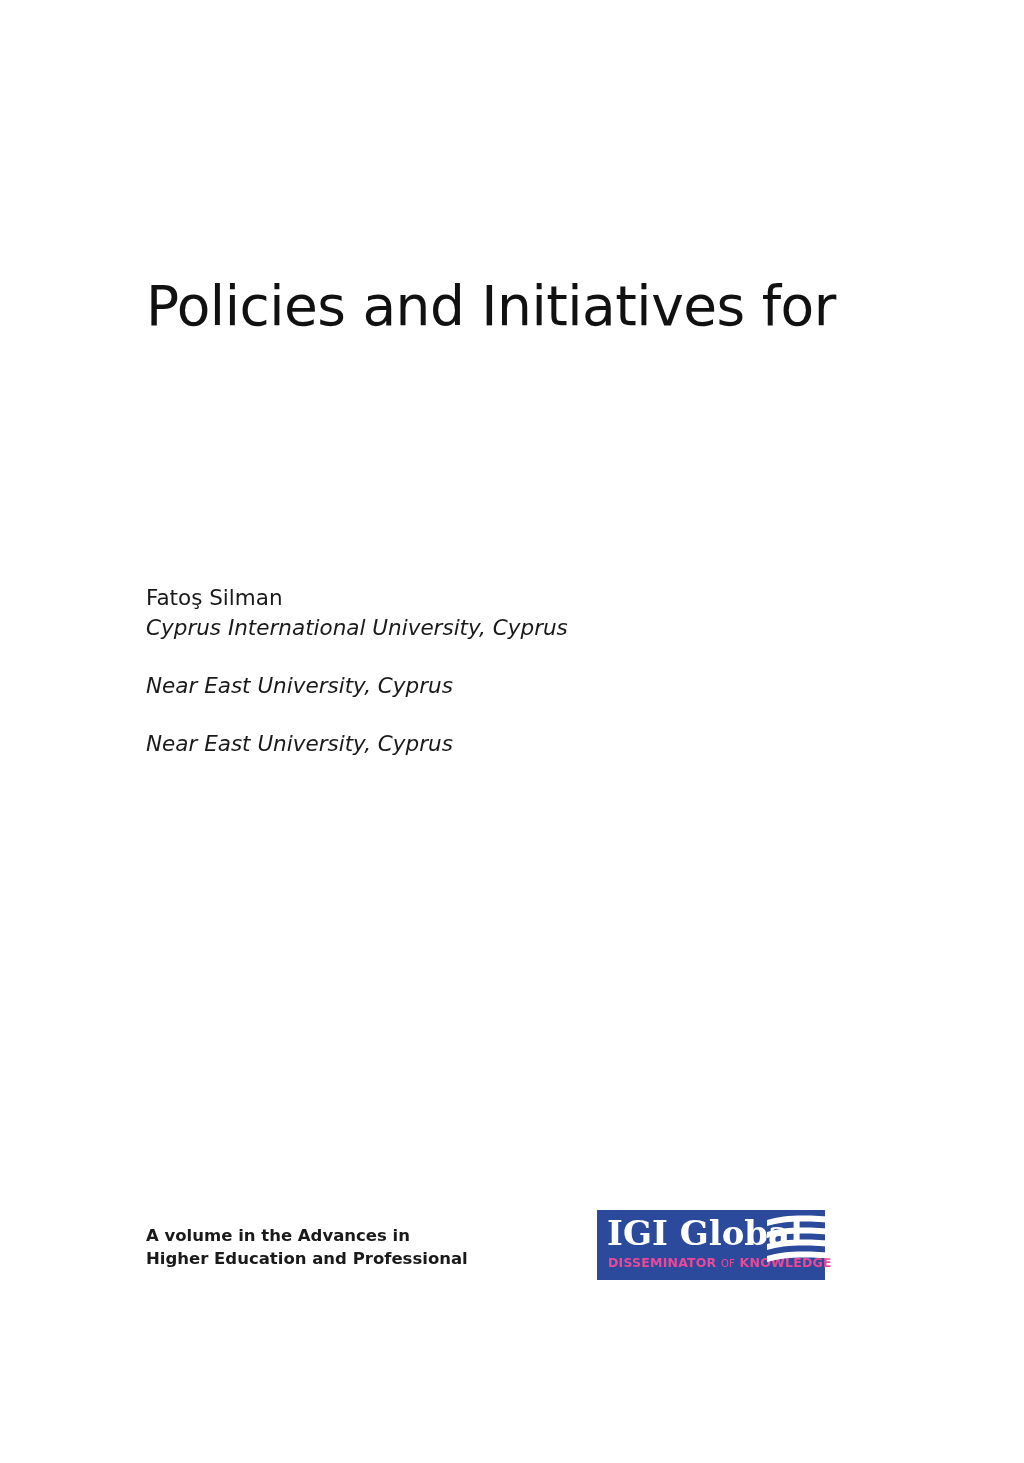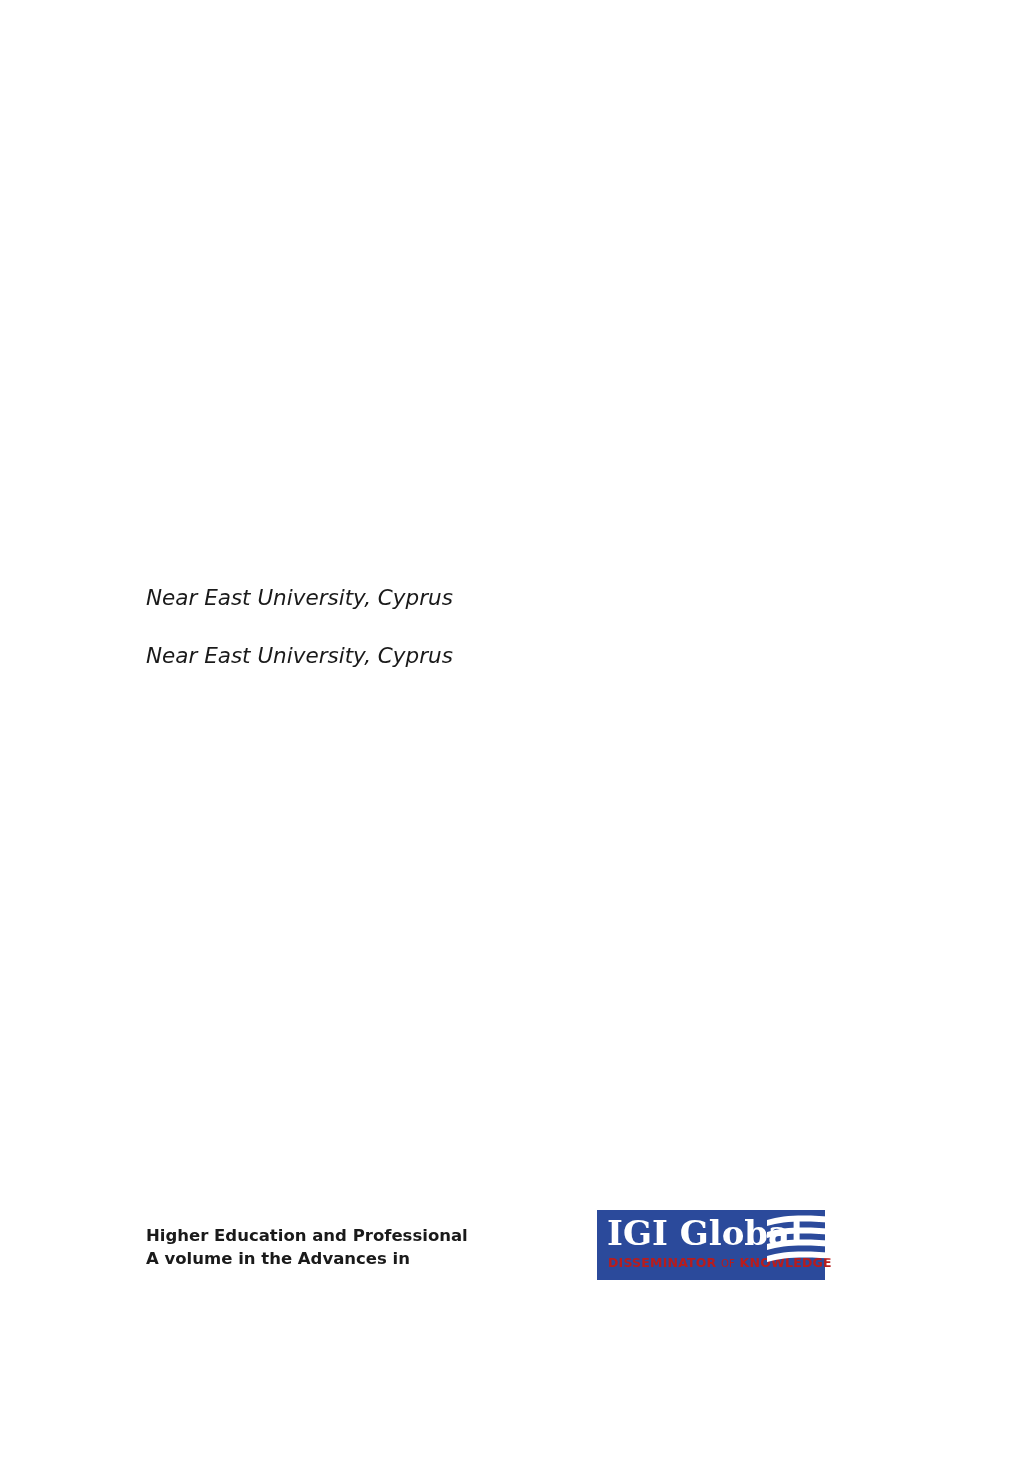--- a/index.html
+++ b/index.html
@@ -90,55 +90,60 @@
     color: #ffffff;
     letter-spacing: 0px;
   }
   .logo-sub {
     position: absolute;
     left: 11px;
     top: 45px;
     font-family: "DejaVu Sans", sans-serif;
     font-size: 12.5px;
     font-weight: bold;
-    color: #b91c1c;
+    color: #ec4899;
     letter-spacing: 0.2px;
   }
   .logo-sub .of {
     font-size: 10px;
     font-weight: normal;
   }
   .logo-waves {
     position: absolute;
     left: 170px;
     top: 4px;
     width: 110px;
     height: 48px;
   }
 </style>
 </head>
 <body>
 
 <div class="page">
 
   <div class="title-block">
+    <div class="title-line">Policies and Initiatives for</div>
   </div>
 
   <div class="authors">
+    <div class="author-group">
+      <div class="author-name">Fatoş Silman</div>
+      <div class="author-affil">Cyprus International University, Cyprus</div>
+    </div>
     <div class="author-group">
       <div class="author-affil">Near East University, Cyprus</div>
     </div>
     <div class="author-group">
       <div class="author-affil">Near East University, Cyprus</div>
     </div>
   </div>
 
   <div class="series-note">
+    <div>A volume in the Advances in</div>
     <div>Higher Education and Professional</div>
-    <div>A volume in the Advances in</div>
   </div>
 
   <div class="logo">
     <div class="logo-box"></div>
     <div class="logo-text">IGI Global</div>
     <div class="logo-sub"><span>DISSEMINATOR</span> <span class="of">OF</span> <span>KNOWLEDGE</span></div>
     <svg class="logo-waves" viewBox="0 0 110 48" preserveAspectRatio="none">
       <path d="M0,6 C25,-2 60,2 110,7 L110,13 C60,8 25,4 0,12 Z" fill="#ffffff"></path>
       <path d="M0,18 C25,10 60,14 110,19 L110,25 C60,20 25,16 0,24 Z" fill="#ffffff"></path>
       <path d="M0,30 C25,22 60,26 110,31 L110,37 C60,32 25,28 0,36 Z" fill="#ffffff"></path>

